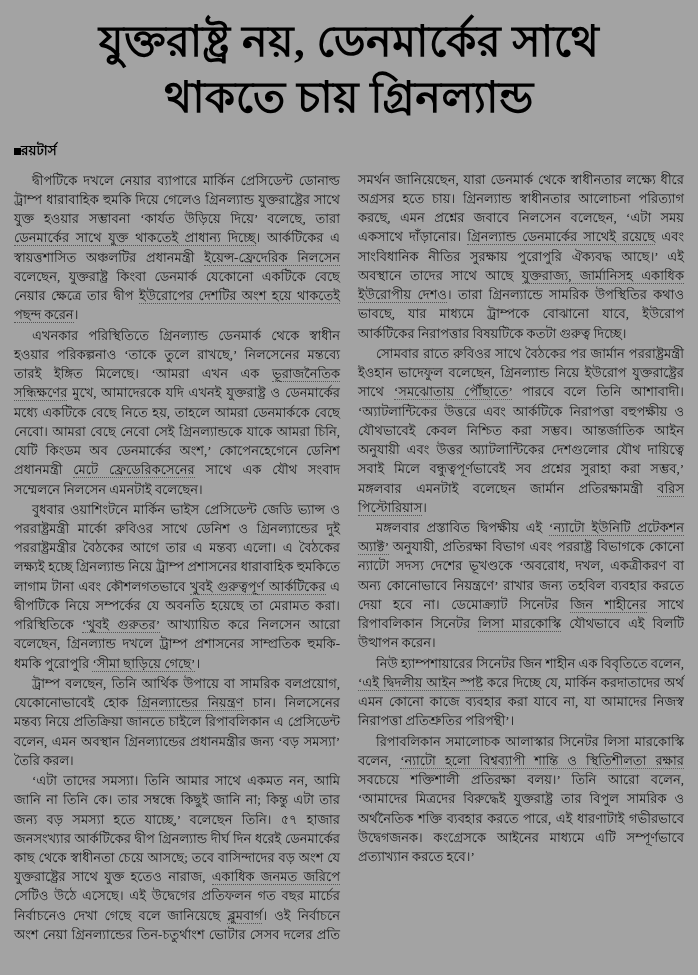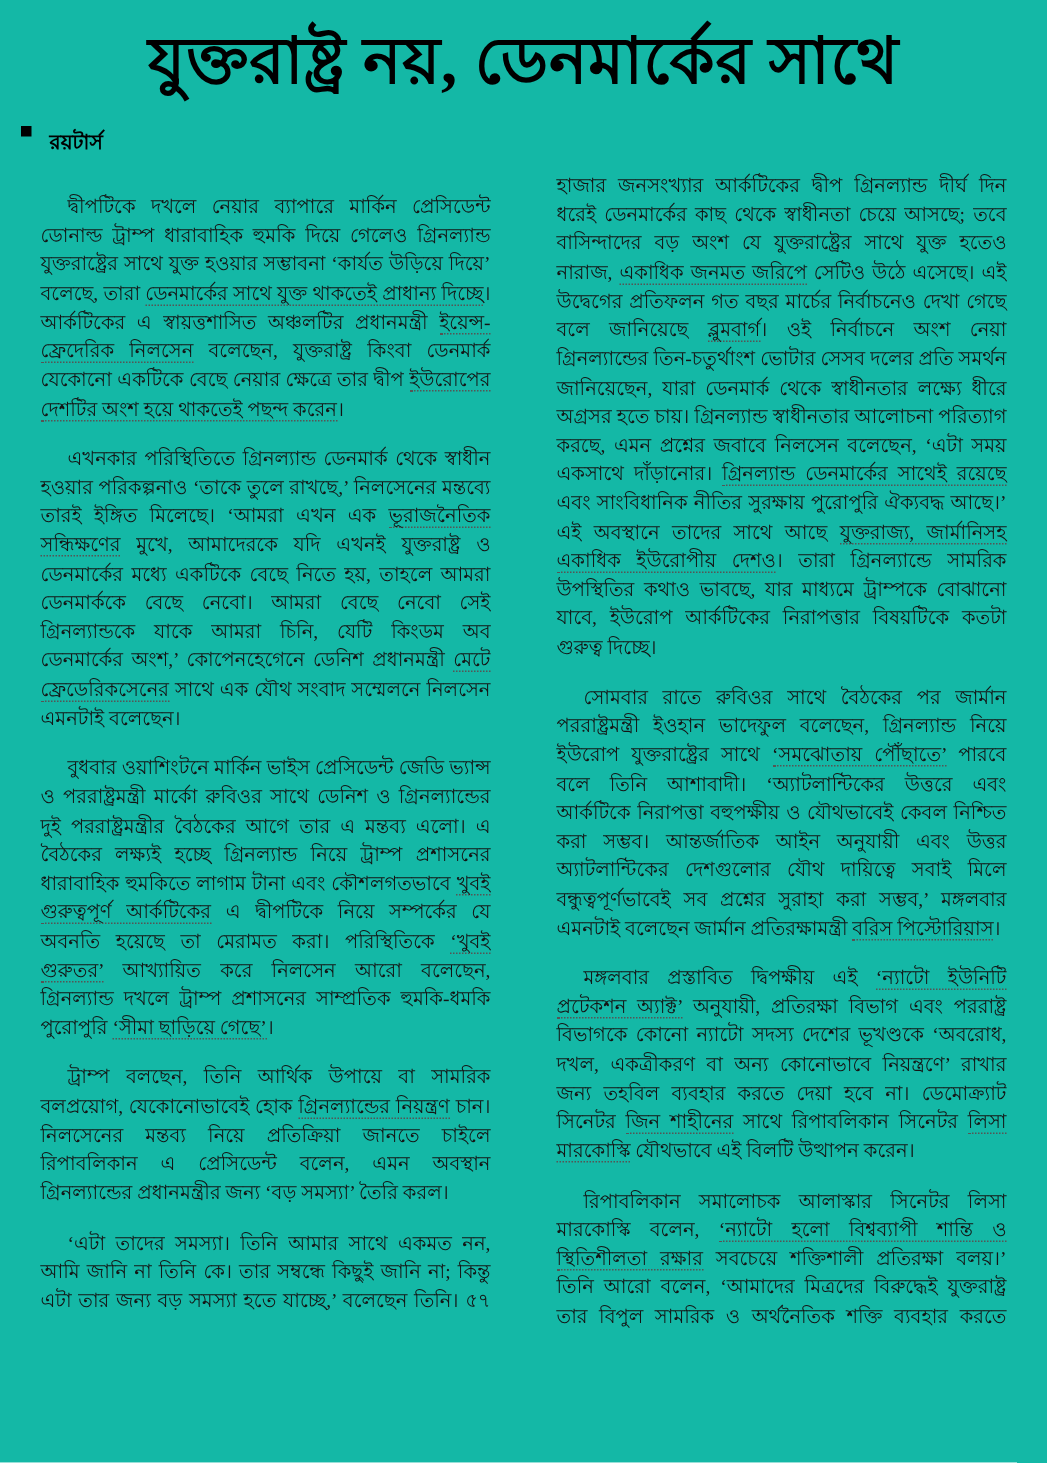--- a/index.html
+++ b/index.html
@@ -6,40 +6,40 @@
     margin: 0;
     padding: 0;
     background: #ffffff;
   }
   .page {
     width: 698px;
     height: 975px;
     box-sizing: border-box;
     padding: 8px 13px 0 13px;
     overflow: hidden;
-    background: #14b8a6;
+    background: #a3a3a3;
     font-family: "Liberation Serif", serif;
     color: #111111;
   }
   .headline {
     text-align: center;
     font-weight: 800;
     font-size: 43px;
     line-height: 1.3;
     color: #000000;
     margin: 6px 0 14px 0;
     letter-spacing: 0.5px;
   }
   .headline .hl-line {
     display: block;
   }
   .byline {
     display: flex;
-    align-items: flex-start;
-    gap: 12px;
+    align-items: center;
+    gap: 0;
     font-size: 13.5px;
     font-weight: 700;
     color: #000000;
     margin: 2px 0 7px 1px;
   }
   .byline .sq {
     display: inline-block;
     width: 7px;
     height: 7px;
     background: #000000;
@@ -50,49 +50,51 @@
     column-gap: 16px;
     column-fill: auto;
     height: 778px;
     overflow: hidden;
     text-align: justify;
     font-size: 13px;
     line-height: 1.48;
     color: #141414;
   }
   .para {
-    margin: 14px;
+    margin: 1px;
     text-indent: 18px;
   }
   .para.subhead {
     font-weight: 700;
     text-indent: 18px;
   }
   .kw {
     border-bottom: 1px dotted #555555;
   }
 </style>
 </head>
 <body>
 
 <div class="page">
 
   <h1 class="headline">
     <span class="hl-line">যুক্তরাষ্ট্র নয়, ডেনমার্কের সাথে</span>
+    <span class="hl-line">থাকতে চায় গ্রিনল্যান্ড</span>
   </h1>
 
   <div class="byline">
     <span class="sq"></span>
     <span>রয়টার্স</span>
   </div>
 
   <div class="cols">
       <p class="para">দ্বীপটিকে দখলে নেয়ার ব্যাপারে মার্কিন প্রেসিডেন্ট ডোনাল্ড ট্রাম্প ধারাবাহিক হুমকি দিয়ে গেলেও গ্রিনল্যান্ড যুক্তরাষ্ট্রের সাথে যুক্ত হওয়ার সম্ভাবনা ‘কার্যত উড়িয়ে দিয়ে’ বলেছে, তারা <span class="kw">ডেনমার্কের সাথে যুক্ত থাকতেই প্রাধান্য দিচ্ছে</span>। আর্কটিকের এ স্বায়ত্তশাসিত অঞ্চলটির প্রধানমন্ত্রী <span class="kw">ইয়েন্স-ফ্রেদেরিক নিলসেন</span> বলেছেন, যুক্তরাষ্ট্র কিংবা ডেনমার্ক যেকোনো একটিকে বেছে নেয়ার ক্ষেত্রে তার দ্বীপ <span class="kw">ইউরোপের দেশটির অংশ হয়ে থাকতেই পছন্দ করেন</span>।</p>
       <p class="para">এখনকার পরিস্থিতিতে গ্রিনল্যান্ড ডেনমার্ক থেকে স্বাধীন হওয়ার পরিকল্পনাও ‘তাকে তুলে রাখছে,’ নিলসেনের মন্তব্যে তারই ইঙ্গিত মিলেছে। ‘আমরা এখন এক <span class="kw">ভূরাজনৈতিক সন্ধিক্ষণের</span> মুখে, আমাদেরকে যদি এখনই যুক্তরাষ্ট্র ও ডেনমার্কের মধ্যে একটিকে বেছে নিতে হয়, তাহলে আমরা ডেনমার্ককে বেছে নেবো। আমরা বেছে নেবো সেই গ্রিনল্যান্ডকে যাকে আমরা চিনি, যেটি কিংডম অব ডেনমার্কের অংশ,’ কোপেনহেগেনে ডেনিশ প্রধানমন্ত্রী <span class="kw">মেটে ফ্রেডেরিকসেনের</span> সাথে এক যৌথ সংবাদ সম্মেলনে নিলসেন এমনটাই বলেছেন।</p>
       <p class="para">বুধবার ওয়াশিংটনে মার্কিন ভাইস প্রেসিডেন্ট জেডি ভ্যান্স ও পররাষ্ট্রমন্ত্রী মার্কো রুবিওর সাথে ডেনিশ ও গ্রিনল্যান্ডের দুই পররাষ্ট্রমন্ত্রীর বৈঠকের আগে তার এ মন্তব্য এলো। এ বৈঠকের লক্ষ্যই হচ্ছে গ্রিনল্যান্ড নিয়ে ট্রাম্প প্রশাসনের ধারাবাহিক হুমকিতে লাগাম টানা এবং কৌশলগতভাবে <span class="kw">খুবই গুরুত্বপূর্ণ আর্কটিকের</span> এ দ্বীপটিকে নিয়ে সম্পর্কের যে অবনতি হয়েছে তা মেরামত করা। পরিস্থিতিকে <span class="kw">‘খুবই গুরুতর’</span> আখ্যায়িত করে নিলসেন আরো বলেছেন, গ্রিনল্যান্ড দখলে ট্রাম্প প্রশাসনের সাম্প্রতিক হুমকি-ধমকি পুরোপুরি <span class="kw">‘সীমা ছাড়িয়ে গেছে’</span>।</p>
       <p class="para">ট্রাম্প বলছেন, তিনি আর্থিক উপায়ে বা সামরিক বলপ্রয়োগ, যেকোনোভাবেই হোক <span class="kw">গ্রিনল্যান্ডের নিয়ন্ত্রণ</span> চান। নিলসেনের মন্তব্য নিয়ে প্রতিক্রিয়া জানতে চাইলে রিপাবলিকান এ প্রেসিডেন্ট বলেন, এমন অবস্থান গ্রিনল্যান্ডের প্রধানমন্ত্রীর জন্য ‘বড় সমস্যা’ তৈরি করল।</p>
       <p class="para">‘এটা তাদের সমস্যা। তিনি আমার সাথে একমত নন, আমি জানি না তিনি কে। তার সম্বন্ধে কিছুই জানি না; কিন্তু এটা তার জন্য বড় সমস্যা হতে যাচ্ছে,’ বলেছেন তিনি। ৫৭ হাজার জনসংখ্যার আর্কটিকের দ্বীপ গ্রিনল্যান্ড দীর্ঘ দিন ধরেই ডেনমার্কের কাছ থেকে স্বাধীনতা চেয়ে আসছে; তবে বাসিন্দাদের বড় অংশ যে যুক্তরাষ্ট্রের সাথে যুক্ত হতেও নারাজ, <span class="kw">একাধিক জনমত জরিপে</span> সেটিও উঠে এসেছে। এই উদ্বেগের প্রতিফলন গত বছর মার্চের নির্বাচনেও দেখা গেছে বলে জানিয়েছে <span class="kw">ব্লুমবার্গ</span>। ওই নির্বাচনে অংশ নেয়া গ্রিনল্যান্ডের তিন-চতুর্থাংশ ভোটার সেসব দলের প্রতি সমর্থন জানিয়েছেন, যারা ডেনমার্ক থেকে স্বাধীনতার লক্ষ্যে ধীরে অগ্রসর হতে চায়। গ্রিনল্যান্ড স্বাধীনতার আলোচনা পরিত্যাগ করছে, এমন প্রশ্নের জবাবে নিলসেন বলেছেন, ‘এটা সময় একসাথে দাঁড়ানোর। <span class="kw">গ্রিনল্যান্ড ডেনমার্কের সাথেই রয়েছে</span> এবং সাংবিধানিক নীতির সুরক্ষায় পুরোপুরি ঐক্যবদ্ধ আছে।’ এই অবস্থানে তাদের সাথে আছে <span class="kw">যুক্তরাজ্য, জার্মানিসহ একাধিক ইউরোপীয় দেশও</span>। তারা গ্রিনল্যান্ডে সামরিক উপস্থিতির কথাও ভাবছে, যার মাধ্যমে ট্রাম্পকে বোঝানো যাবে, ইউরোপ আর্কটিকের নিরাপত্তার বিষয়টিকে কতটা গুরুত্ব দিচ্ছে।</p>
       <p class="para">সোমবার রাতে রুবিওর সাথে বৈঠকের পর জার্মান পররাষ্ট্রমন্ত্রী ইওহান ভাদেফুল বলেছেন, গ্রিনল্যান্ড নিয়ে ইউরোপ যুক্তরাষ্ট্রের সাথে <span class="kw">‘সমঝোতায় পৌঁছাতে’</span> পারবে বলে তিনি আশাবাদী। ‘অ্যাটলান্টিকের উত্তরে এবং আর্কটিকে নিরাপত্তা বহুপক্ষীয় ও যৌথভাবেই কেবল নিশ্চিত করা সম্ভব। আন্তর্জাতিক আইন অনুযায়ী এবং উত্তর অ্যাটলান্টিকের দেশগুলোর যৌথ দায়িত্বে সবাই মিলে বন্ধুত্বপূর্ণভাবেই সব প্রশ্নের সুরাহা করা সম্ভব,’ মঙ্গলবার এমনটাই বলেছেন জার্মান প্রতিরক্ষামন্ত্রী <span class="kw">বরিস পিস্টোরিয়াস</span>।</p>
       <p class="para">মঙ্গলবার প্রস্তাবিত দ্বিপক্ষীয় এই <span class="kw">‘ন্যাটো ইউনিটি প্রটেকশন অ্যাক্ট’</span> অনুযায়ী, প্রতিরক্ষা বিভাগ এবং পররাষ্ট্র বিভাগকে কোনো ন্যাটো সদস্য দেশের ভূখণ্ডকে ‘অবরোধ, দখল, একত্রীকরণ বা অন্য কোনোভাবে নিয়ন্ত্রণে’ রাখার জন্য তহবিল ব্যবহার করতে দেয়া হবে না। ডেমোক্র্যাট সিনেটর <span class="kw">জিন শাহীনের</span> সাথে রিপাবলিকান সিনেটর <span class="kw">লিসা মারকোস্কি</span> যৌথভাবে এই বিলটি উত্থাপন করেন।</p>
+      <p class="para">নিউ হ্যাম্পশায়ারের সিনেটর জিন শাহীন এক বিবৃতিতে বলেন, <span class="kw">‘এই দ্বিদলীয় আইন স্পষ্ট</span> করে দিচ্ছে যে, মার্কিন করদাতাদের অর্থ এমন কোনো কাজে ব্যবহার করা যাবে না, যা আমাদের নিজস্ব নিরাপত্তা প্রতিশ্রুতির পরিপন্থী’।</p>
       <p class="para">রিপাবলিকান সমালোচক আলাস্কার সিনেটর লিসা মারকোস্কি বলেন, <span class="kw">‘ন্যাটো হলো বিশ্বব্যাপী শান্তি ও স্থিতিশীলতা রক্ষার</span> সবচেয়ে শক্তিশালী প্রতিরক্ষা বলয়।’ তিনি আরো বলেন, ‘আমাদের মিত্রদের বিরুদ্ধেই যুক্তরাষ্ট্র তার বিপুল সামরিক ও অর্থনৈতিক শক্তি ব্যবহার করতে পারে, এই ধারণাটাই গভীরভাবে উদ্বেগজনক। কংগ্রেসকে আইনের মাধ্যমে এটি সম্পূর্ণভাবে প্রত্যাখ্যান করতে হবে।’</p>
     </div>
 
 </div>
 
 </body></html>

